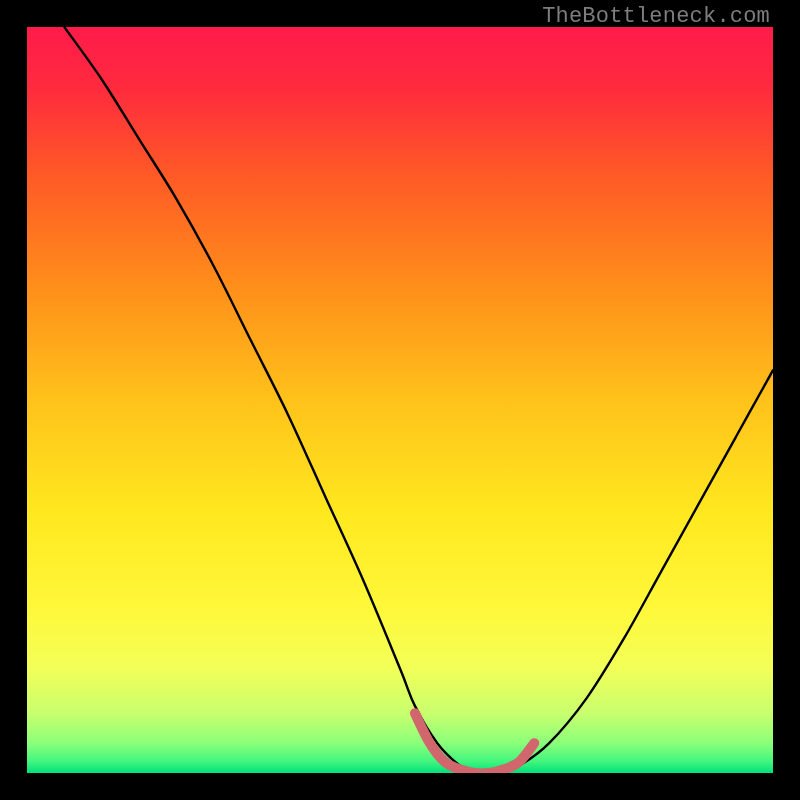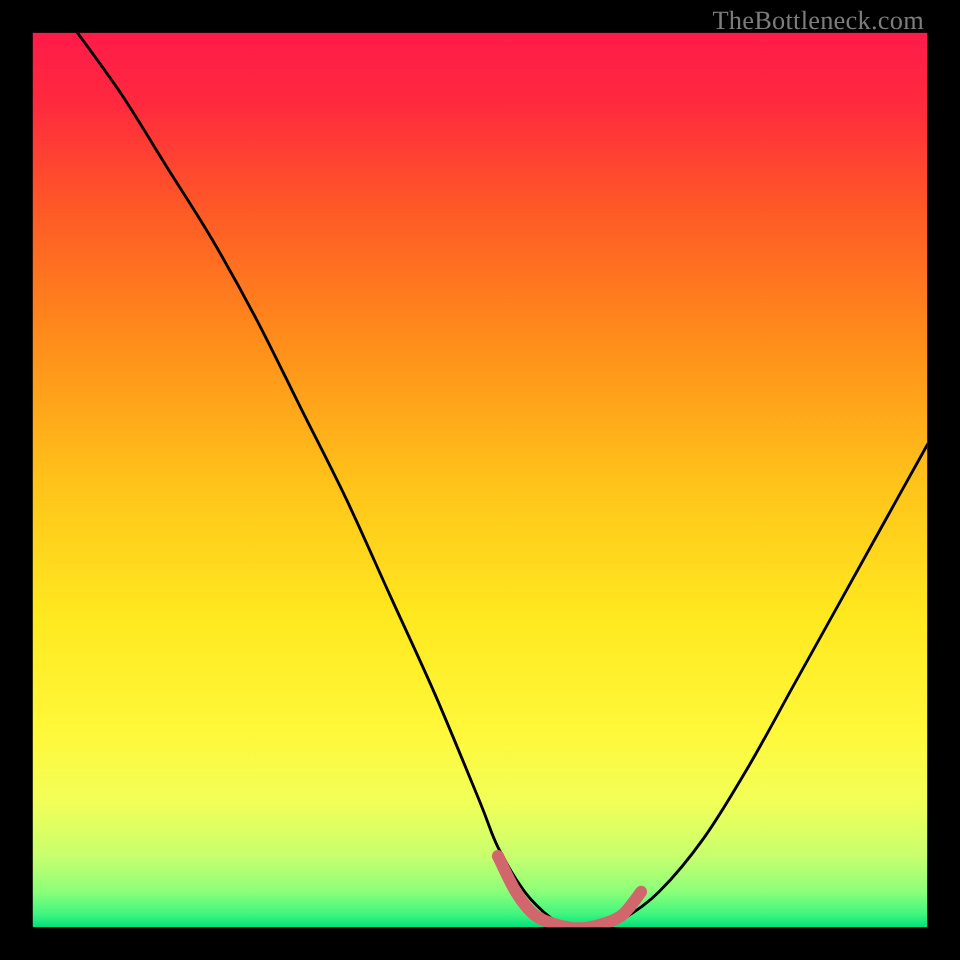--- a/index.html
+++ b/index.html
@@ -36,21 +36,21 @@
     left: 0;
     top: 0;
     width: 746px;
     height: 746px;
   }
   .watermark {
     position: absolute;
     top: 4px;
     right: 30px;
     color: #7d7d7d;
-    font-family: Liberation Serif, serif;
+    font-family: Liberation Mono, monospace;
     font-size: 22px;
     letter-spacing: 0.2px;
   }
 </style>
 </head>
 <body>
 
 <div class="frame">
 
   <div class="plot-area">

